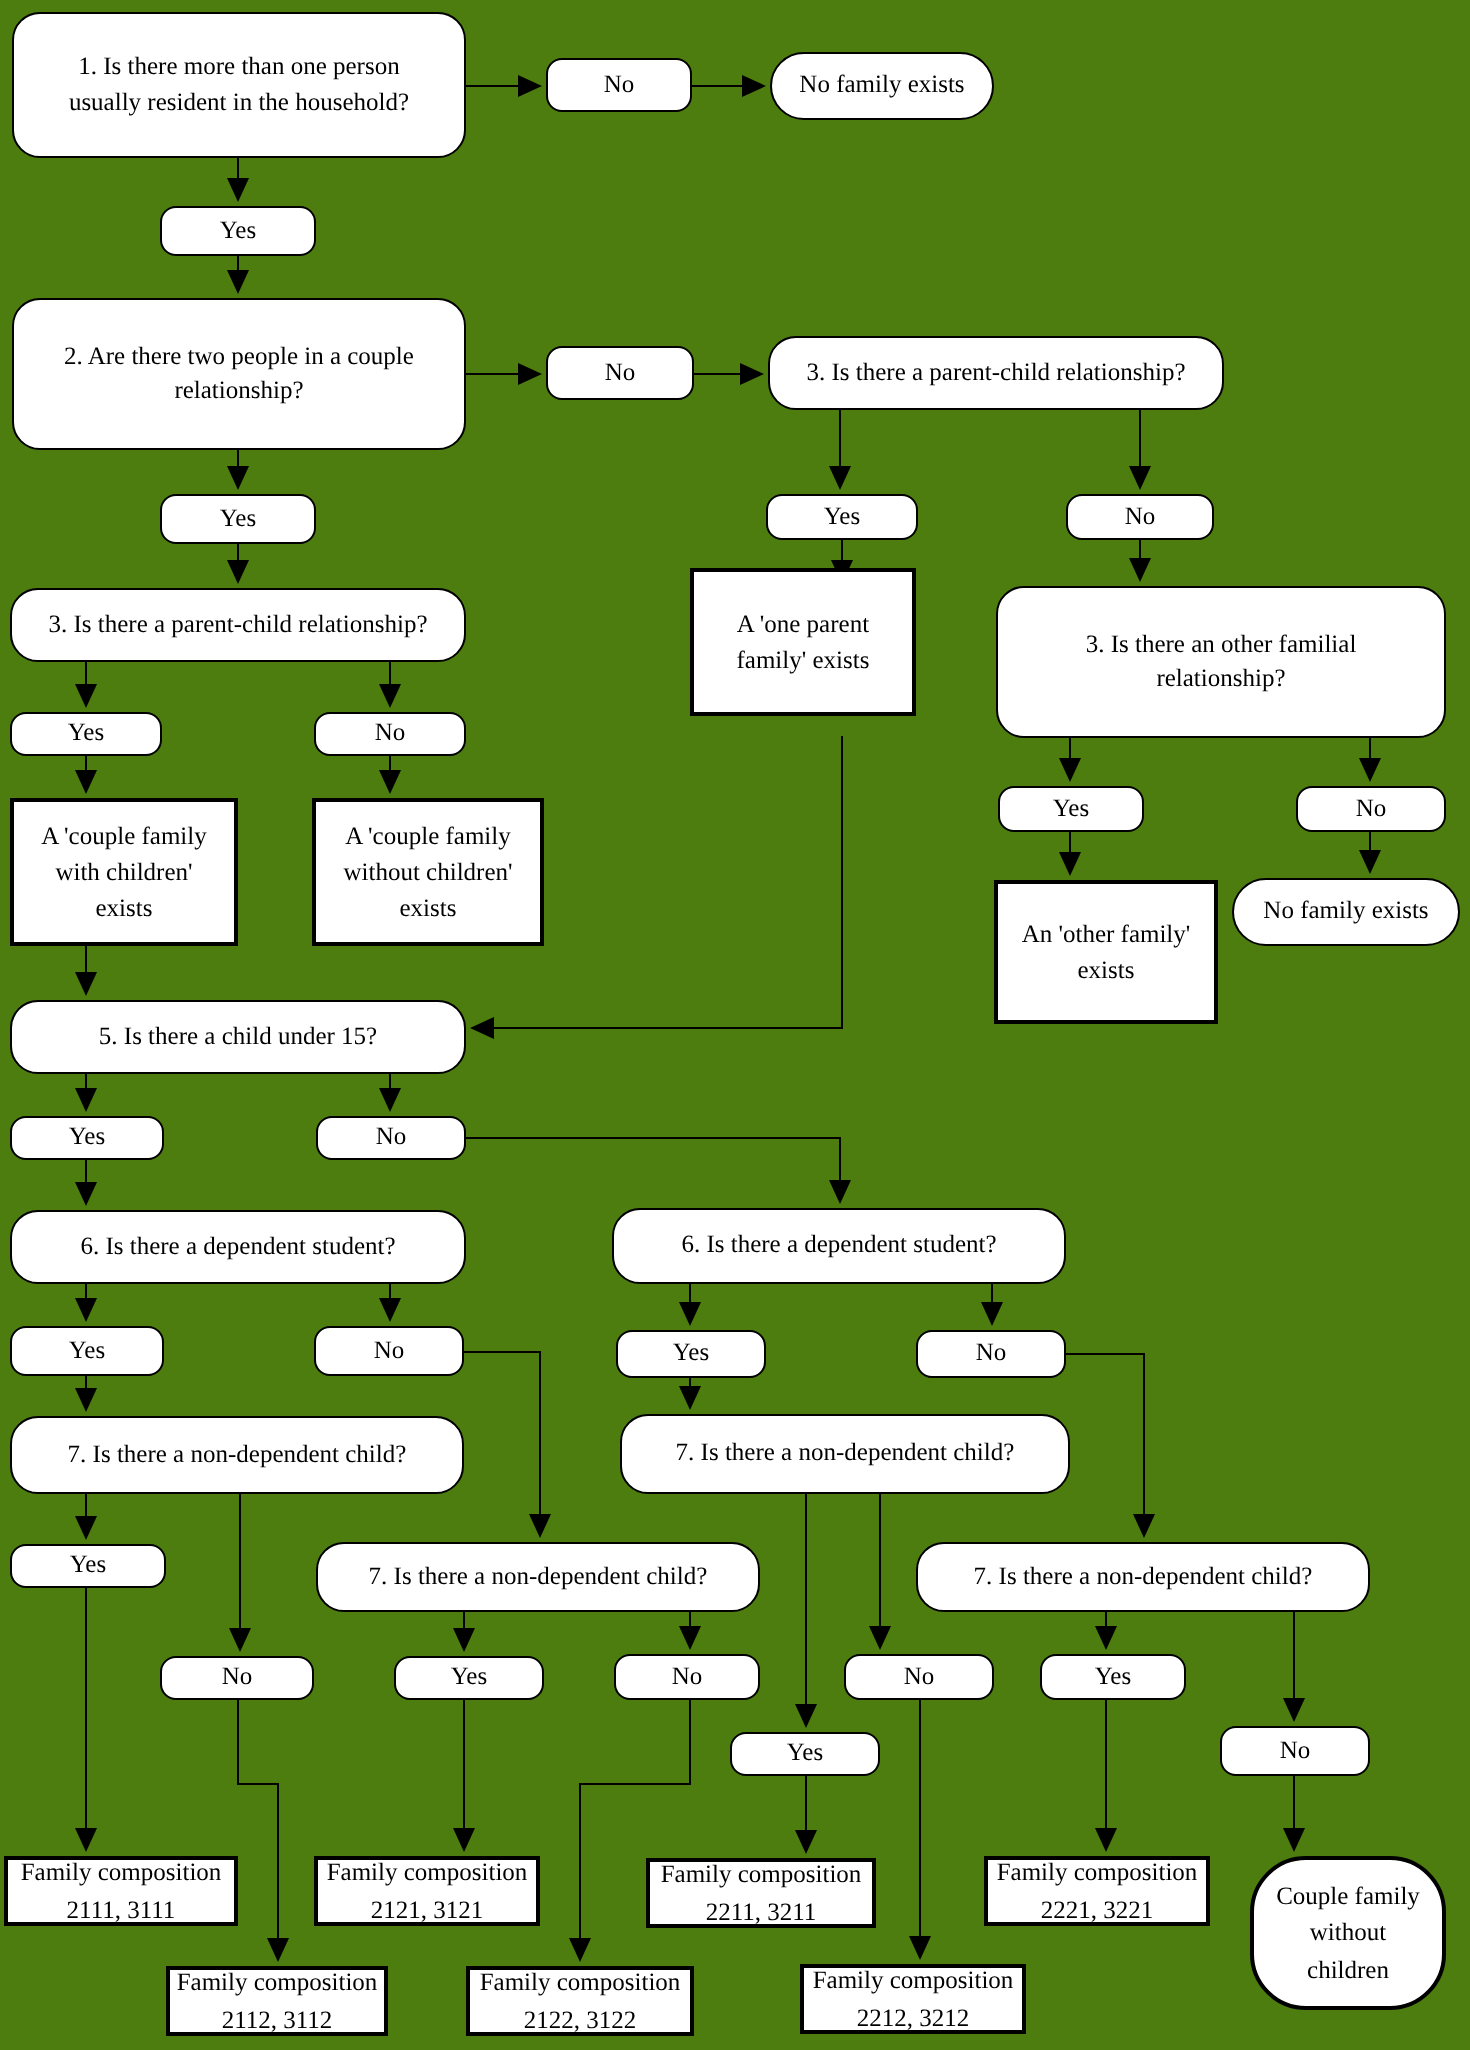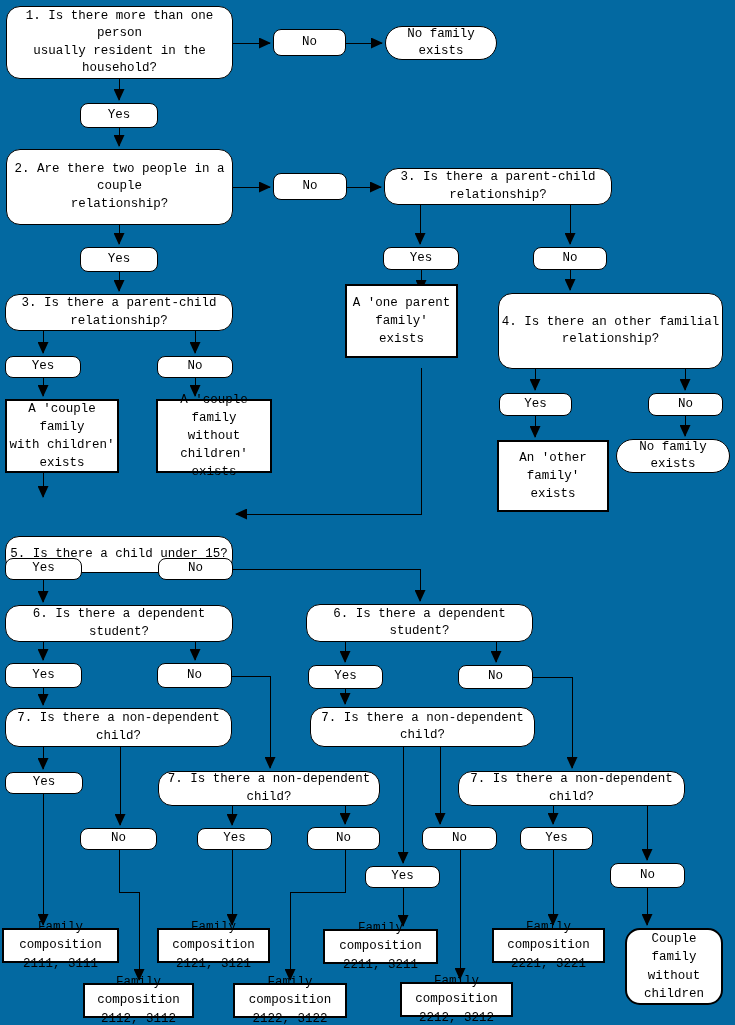--- a/index.html
+++ b/index.html
@@ -1,32 +1,32 @@
 <!DOCTYPE html>
 <html><head>
 <meta charset="utf-8">
 <style>
   html,body{margin:0;padding:0;background:#fff}
   #canvas{
-    position:relative;width:735px;height:1025px;background:#0369a1;
-    font-family:Liberation Mono, monospace;color:#000;overflow:hidden;
+    position:relative;width:735px;height:1025px;background:#4d7c0f;
+    font-family:Liberation Serif, serif;color:#000;overflow:hidden;
   }
   #edge-layer{position:absolute;left:0;top:0;width:735px;height:1025px}
   #edge-layer polyline{fill:none;stroke:#000;stroke-width:1;shape-rendering:crispEdges}
   .node{
     position:absolute;box-sizing:border-box;
     display:flex;align-items:center;justify-content:center;
     text-align:center;white-space:pre-line;
     background:#fff;border:1px solid #000;
     font-size:12.5px;line-height:1.38;padding:1px 2px;
   }
   .question{border-radius:14px}
   .answer{border-radius:8px}
   .result{border-radius:0;border-width:2px;line-height:1.45}
-  .result-rounded{border-radius:15px;border-width:2px;line-height:1.45}
+  .result-rounded{border-radius:28px;border-width:2px;line-height:1.45}
   .terminal{border-radius:17px}
 </style>
 </head>
 <body>
 
 <div id="canvas">
   <svg id="edge-layer" width="735" height="1025" viewBox="0 0 735 1025" xmlns="http://www.w3.org/2000/svg">
     <defs>
       <marker id="arrowhead" viewBox="0 0 12 11" refX="11" refY="5.5" markerWidth="12" markerHeight="11" orient="auto" markerUnits="userSpaceOnUse">
         <path d="M0,0 L12,5.5 L0,11 Z" fill="#000"></path>
@@ -92,36 +92,36 @@
       <div class="node question" style="left: 6px; top: 149px; width: 227px; height: 76px; text-align: center;">2. Are there two people in a couple
 relationship?</div>
       <div class="node answer" style="left: 273px; top: 173px; width: 74px; height: 27px;">No</div>
       <div class="node question" style="left: 384px; top: 168px; width: 228px; height: 37px;">3. Is there a parent-child relationship?</div>
       <div class="node answer" style="left: 80px; top: 247px; width: 78px; height: 25px;">Yes</div>
       <div class="node answer" style="left: 383px; top: 247px; width: 76px; height: 23px;">Yes</div>
       <div class="node answer" style="left: 533px; top: 247px; width: 74px; height: 23px;">No</div>
       <div class="node question" style="left: 5px; top: 294px; width: 228px; height: 37px;">3. Is there a parent-child relationship?</div>
       <div class="node result" style="left: 345px; top: 284px; width: 113px; height: 74px;">A 'one parent
 family' exists</div>
-      <div class="node question" style="left: 498px; top: 293px; width: 225px; height: 76px;">4. Is there an other familial
+      <div class="node question" style="left: 498px; top: 293px; width: 225px; height: 76px;">3. Is there an other familial
 relationship?</div>
       <div class="node answer" style="left: 5px; top: 356px; width: 76px; height: 22px;">Yes</div>
       <div class="node answer" style="left: 157px; top: 356px; width: 76px; height: 22px;">No</div>
       <div class="node answer" style="left: 499px; top: 393px; width: 73px; height: 23px;">Yes</div>
       <div class="node answer" style="left: 648px; top: 393px; width: 75px; height: 23px;">No</div>
       <div class="node result" style="left: 5px; top: 399px; width: 114px; height: 74px;">A 'couple family
 with children'
 exists</div>
       <div class="node result" style="left: 156px; top: 399px; width: 116px; height: 74px;">A 'couple family
 without children'
 exists</div>
       <div class="node result" style="left: 461px; top: 440px; width: 112px; height: 72px; margin-left: 36px;">An 'other family'
 exists</div>
       <div class="node terminal" style="left: 616px; top: 439px; width: 114px; height: 34px;">No family exists</div>
-      <div class="node question" style="left: 5px; top: 500px; width: 228px; height: 37px; margin-top: 36px;">5. Is there a child under 15?</div>
+      <div class="node question" style="left: 5px; top: 500px; width: 228px; height: 37px;">5. Is there a child under 15?</div>
       <div class="node answer" style="left: 5px; top: 558px; width: 77px; height: 22px;">Yes</div>
       <div class="node answer" style="left: 158px; top: 558px; width: 75px; height: 22px;">No</div>
       <div class="node question" style="left: 5px; top: 605px; width: 228px; height: 37px;">6. Is there a dependent student?</div>
       <div class="node question" style="left: 306px; top: 604px; width: 227px; height: 38px;">6. Is there a dependent student?</div>
       <div class="node answer" style="left: 5px; top: 663px; width: 77px; height: 25px;">Yes</div>
       <div class="node answer" style="left: 157px; top: 663px; width: 75px; height: 25px;">No</div>
       <div class="node answer" style="left: 308px; top: 665px; width: 75px; height: 24px;">Yes</div>
       <div class="node answer" style="left: 458px; top: 665px; width: 75px; height: 24px;">No</div>
       <div class="node question" style="left: 5px; top: 708px; width: 227px; height: 39px;">7. Is there a non-dependent child?</div>
       <div class="node question" style="left: 310px; top: 707px; width: 225px; height: 40px;">7. Is there a non-dependent child?</div>

